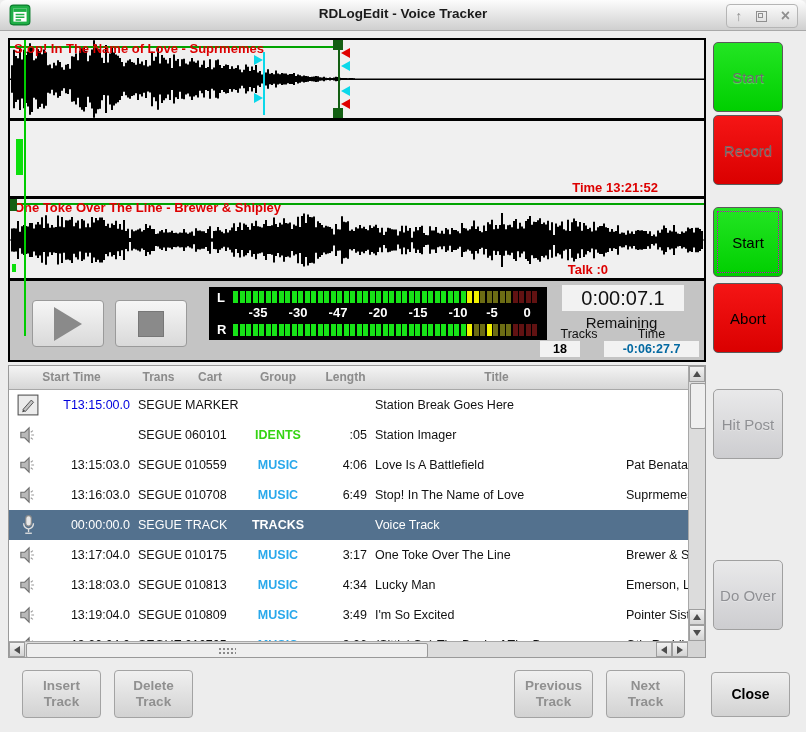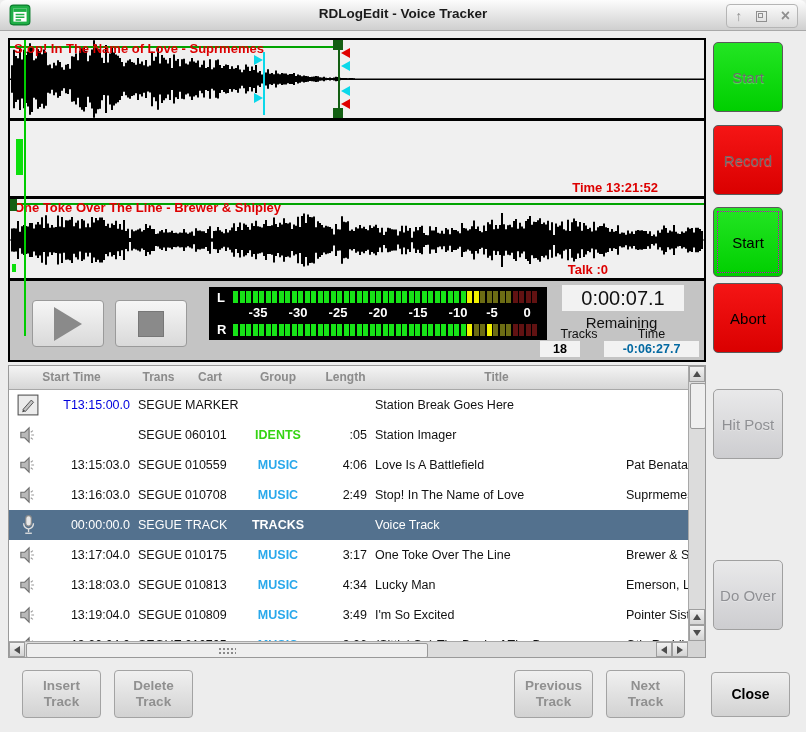--- a/index.html
+++ b/index.html
@@ -279,21 +279,21 @@
             <div class="seg" style="background: rgb(108, 108, 20);"></div>
             <div class="seg" style="background: rgb(108, 108, 20);"></div>
             <div class="seg" style="background: rgb(97, 18, 18);"></div>
             <div class="seg" style="background: rgb(97, 18, 18);"></div>
             <div class="seg" style="background: rgb(97, 18, 18);"></div>
             <div class="seg" style="background: rgb(97, 18, 18);"></div>
           </div>
         <div class="vuscale" id="vu-scale">
             <span style="left: 25px;">-35</span>
             <span style="left: 65px;">-30</span>
-            <span style="left: 105px;">-25</span>
+            <span style="left: 105px;">-47</span>
             <span style="left: 145px;">-20</span>
             <span style="left: 185px;">-15</span>
             <span style="left: 225px;">-10</span>
             <span style="left: 259px;">-5</span>
             <span style="left: 294px;">0</span>
           </div>
       </div>
 
       <div class="timer">0:00:07.1</div>
       <div class="remaining">Remaining</div>
@@ -356,21 +356,21 @@
         </div>
         <div class="lrow">
           <span class="c-icon"><svg width="22" height="22" viewBox="0 0 20 20">
               <path d="M3.5 7.5 H7 L11 3.5 V16.5 L7 12.5 H3.5 Z" fill="#b9b9b9" stroke="#6e6e6e" stroke-width="1"></path>
               <path d="M12.5 7.5 L14.5 6 M13 10 L15.5 10 M12.5 12.5 L14.5 14" stroke="#9a9a9a" stroke-width="1" fill="none"></path>
             </svg></span>
           <span class="c-time">13:16:03.0</span>
           <span class="c-trans">SEGUE</span>
           <span class="c-cart">010708</span>
           <span class="c-group" style="color: rgb(41, 168, 235);">MUSIC</span>
-          <span class="c-len">2:49</span>
+          <span class="c-len">6:49</span>
           <span class="c-title">Stop! In The Name of Love</span>
           <span class="c-artist">Suprmemes</span>
         </div>
         <div class="lrow sel">
           <span class="c-icon"><svg width="22" height="22" viewBox="0 0 20 20">
               <rect x="8" y="1.5" width="5" height="9.5" rx="2.5" fill="#e8e8e8" stroke="#8a8a8a"></rect>
               <path d="M6 8.5 a4.5 5 0 0 0 9 0" fill="none" stroke="#e0e0e0" stroke-width="1.2"></path>
               <line x1="10.5" y1="13.5" x2="10.5" y2="16.5" stroke="#e0e0e0" stroke-width="1.2"></line>
               <line x1="7.5" y1="17.5" x2="13.5" y2="17.5" stroke="#e0e0e0" stroke-width="1.2"></line>
             </svg></span>
@@ -459,21 +459,21 @@
           <div class="arr arr-lf"></div>
         </div>
       <div class="sbarbtn" style="right:0;top:0;width:16px;height:15px;">
           <div class="arr arr-rt"></div>
         </div>
     </div>
     <div class="corner"></div>
   </div>
 
   <button class="sbtn green dis" style="top:42px;">Start</button>
-  <button class="sbtn red dis" style="top:125px;">Record</button>
+  <button class="sbtn red dis" style="top:115px;">Record</button>
   <button class="sbtn green en focus" style="top:207px;">Start</button>
   <button class="sbtn red en" style="top:283px;">Abort</button>
   <button class="sbtn gray dis" style="top:560px;">Do Over</button>
   <button class="sbtn gray dis" style="top:389px;">Hit Post</button>
 
   <button class="bbtn" style="left:22px;">Insert Track</button>
   <button class="bbtn" style="left:114px;">Delete Track</button>
   <button class="bbtn" style="left:514px;">Previous Track</button>
   <button class="bbtn" style="left:606px;">Next Track</button>
   <button class="bbtn en" style="left:711px;top:672px;height:45px;">Close</button>

